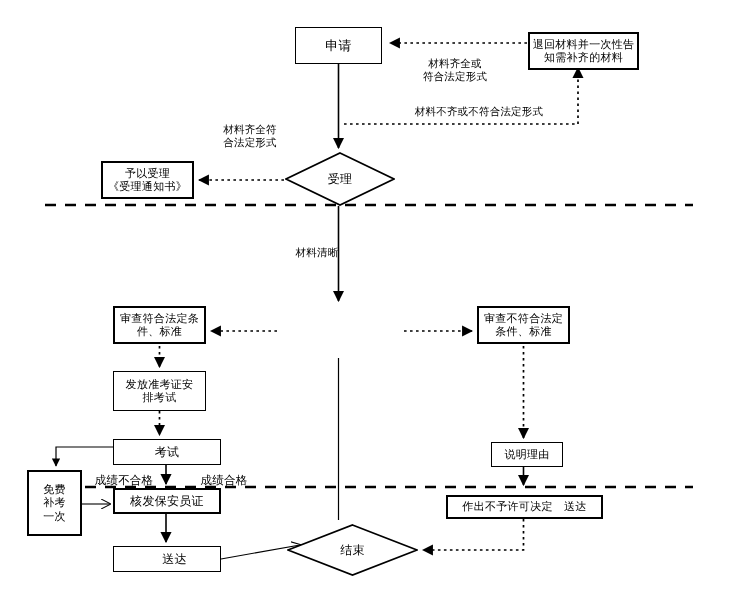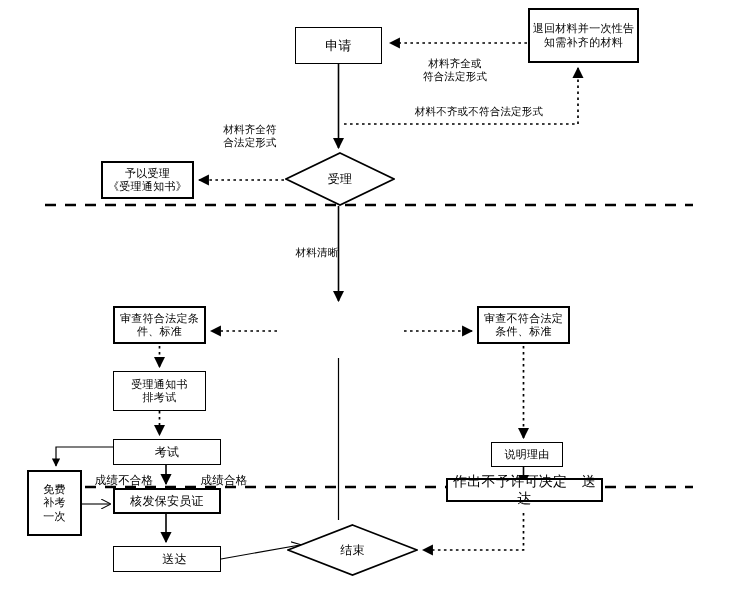--- a/index.html
+++ b/index.html
@@ -130,42 +130,42 @@
     <path d="M 523.5 513 L 523.5 550 L 423 550" stroke="#000000" stroke-width="1.7" fill="none" stroke-dasharray="2.6 3.4" stroke-linecap="butt" marker-end="url(#arrow-dot)"></path>
 
     <path class="divider" d="M 45 205 L 693 205" stroke="#000000" stroke-width="2.6" fill="none" stroke-dasharray="11 9" stroke-linecap="butt"></path>
     <path class="divider" d="M 45 487 L 693 487" stroke="#000000" stroke-width="2.6" fill="none" stroke-dasharray="11 9" stroke-linecap="butt"></path>
   </svg>
 
   <div class="node box" style="left:295px; top:27px; width:87px; height:37px; font-size:13px;">
     <span class="node-label">申请</span>
   </div>
 
-  <div class="node box thick" style="left:528px; top:8px; width:111px; height:55px; font-size:11px;">
+  <div class="node box thick" style="left:528px; top:32px; width:111px; height:38px; font-size:11px;">
     <span class="node-label">退回材料并一次性告
 知需补齐的材料</span>
   </div>
 
   <div class="node box thick" style="left:101px; top:161px; width:93px; height:38px; font-size:11px;">
     <span class="node-label">予以受理
 《受理通知书》</span>
   </div>
 
   <div class="node box thick" style="left:113px; top:306px; width:93px; height:38px; font-size:11px;">
     <span class="node-label">审查符合法定条
 件、标准</span>
   </div>
 
   <div class="node box thick" style="left:477px; top:306px; width:93px; height:38px; font-size:11px;">
     <span class="node-label">审查不符合法定
 条件、标准</span>
   </div>
 
   <div class="node box" style="left:113px; top:371px; width:93px; height:40px; font-size:11px;">
-    <span class="node-label">受理通知书
+    <span class="node-label">发放准考证安
 排考试</span>
   </div>
 
   <div class="node box" style="left:113px; top:439px; width:108px; height:26px; font-size:12px;">
     <span class="node-label">考试</span>
   </div>
 
   <div class="node box thick" style="left:27px; top:470px; width:55px; height:66px; font-size:11px; z-index:5;">
     <span class="node-label">免费
 补考
@@ -173,21 +173,21 @@
   </div>
 
   <div class="node box thick" style="left:113px; top:488px; width:108px; height:26px; font-size:12px; z-index:5;">
     <span class="node-label">核发保安员证</span>
   </div>
 
   <div class="node box" style="left:491px; top:442px; width:72px; height:25px; font-size:11px;">
     <span class="node-label">说明理由</span>
   </div>
 
-  <div class="node box thick" style="left:446px; top:478px; width:157px; height:24px; font-size:14px; z-index:5;">
+  <div class="node box thick" style="left:446px; top:495px; width:157px; height:24px; font-size:11px; z-index:5;">
     <span class="node-label">作出不予许可决定　送达</span>
   </div>
 
   <div class="node box" style="left:113px; top:546px; width:108px; height:26px; font-size:12px;padding-left:15px;">
     <span class="node-label">送达</span>
   </div>
 
   <div class="diamond" style="left:285px; top:152px; width:110px; height:54px;">
     <svg width="110" height="54" viewBox="0 0 110 54" xmlns="http://www.w3.org/2000/svg">
       <polygon points="55,1 109,27 55,53 1,27" fill="#ffffff" stroke="#000000" stroke-width="1.7"></polygon>

